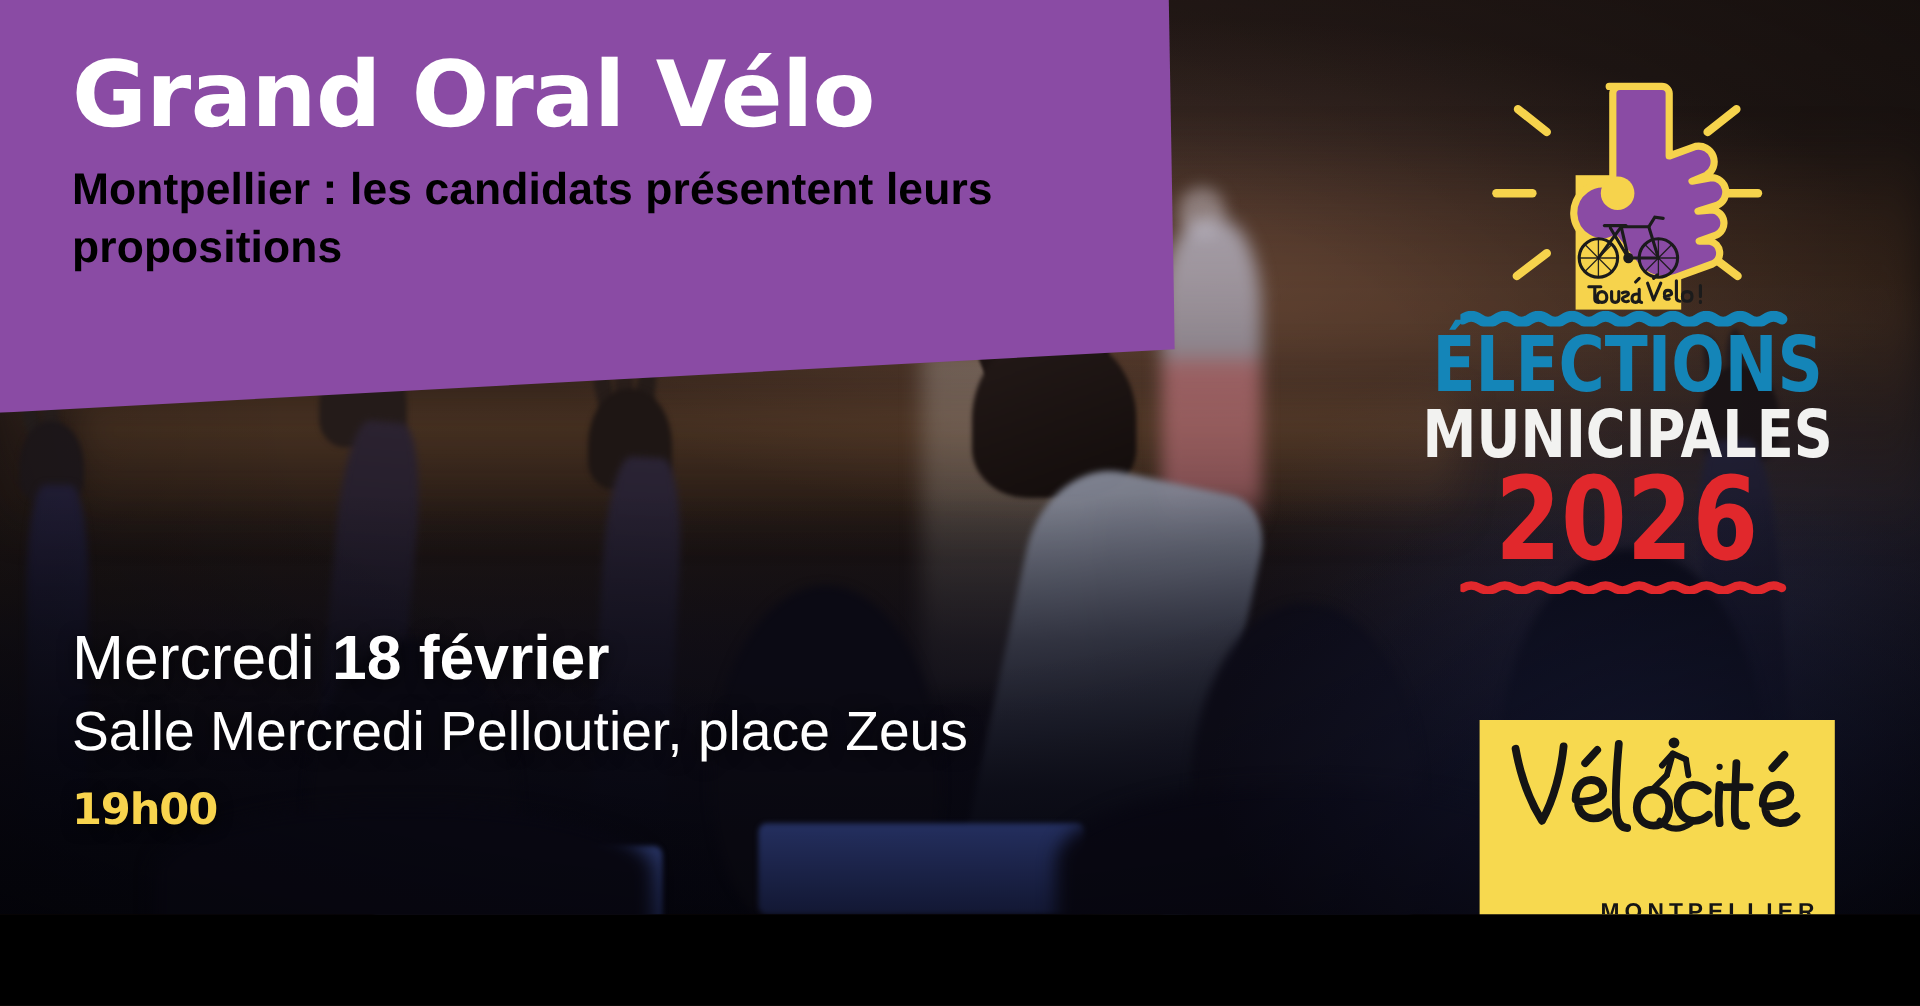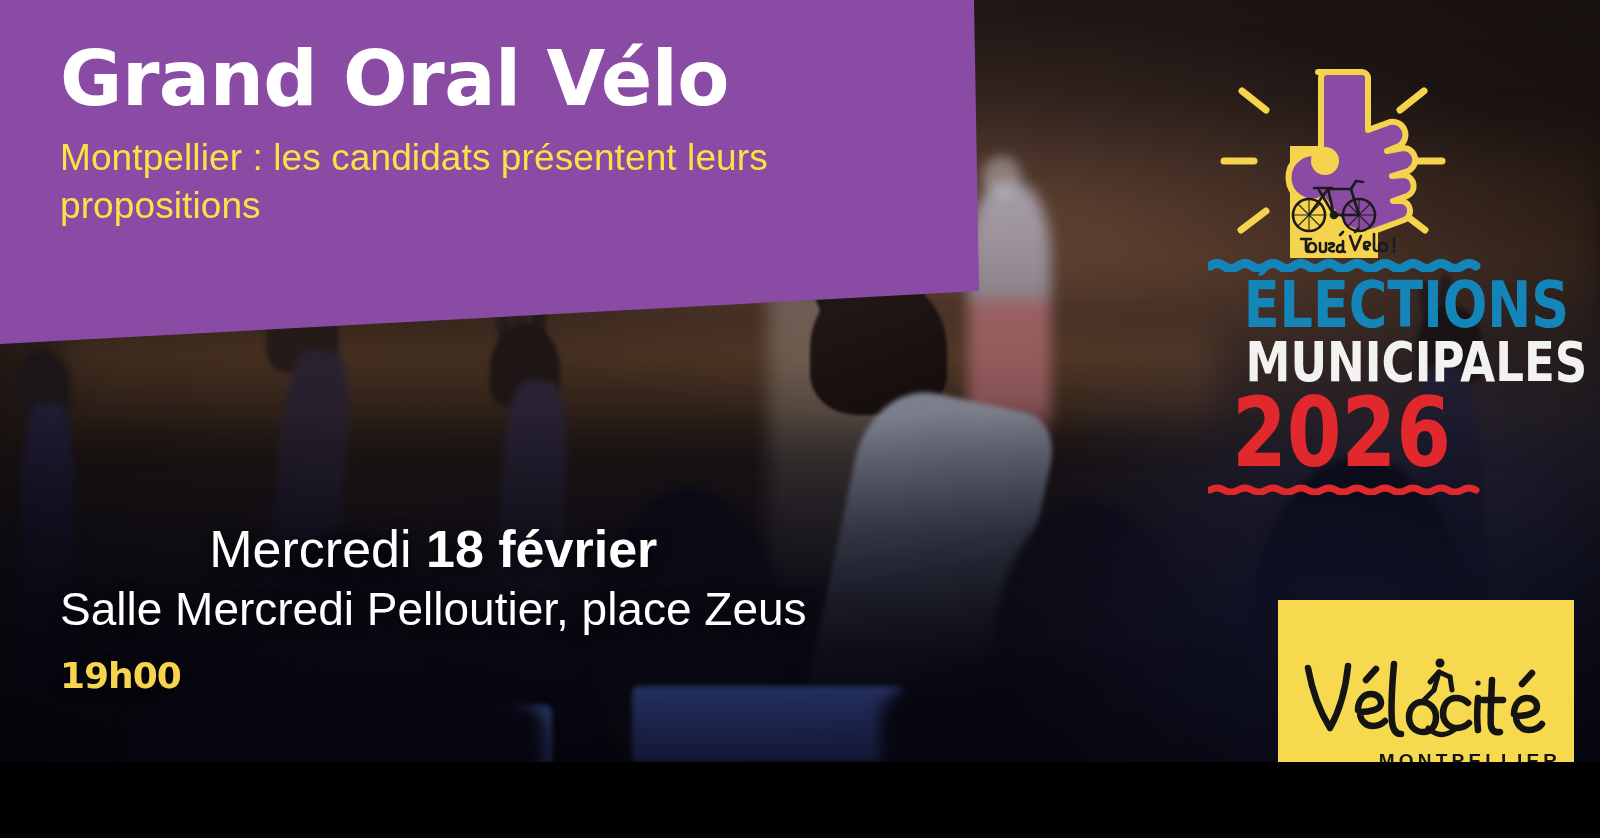--- a/index.html
+++ b/index.html
@@ -106,63 +106,62 @@
     background:#8a4ba4;
     clip-path:polygon(0 0, 974px 0, 979px 291px, 0 344px);
   }
   .title-block{position:absolute;left:60px;top:40px;width:900px;}
   .poster-title{
     margin:0;color:#ffffff;font-size:76px;line-height:1.02;
     font-weight:700;letter-spacing:-.5px;
     font-family:"DejaVu Sans","Liberation Sans",sans-serif;
   }
   .poster-subtitle{
-    margin:16px 0 0 0;color:#fde047;font-size:37px;line-height:1.32;
-    font-weight:400;letter-spacing:.1px;
+    margin:16px 0 0 0;color:#000000;font-size:37px;line-height:1.32;
+    font-weight:700;letter-spacing:.1px;
     font-family:"Liberation Sans",sans-serif;
     max-width:830px;
   }
 
   
   .details{position:absolute;left:60px;bottom:68px;z-index:6;}
   .detail-date{
     margin:0;color:#ffffff;font-size:52px;line-height:1.12;font-weight:400;
     font-family:"Liberation Sans",sans-serif;white-space:nowrap;
     text-shadow:0 2px 14px rgba(0,0,0,.75);
-    text-align:center;
   }
   .detail-date b{font-weight:700;}
   .detail-place{
     margin:6px 0 0 0;color:#ffffff;font-size:46px;line-height:1.12;font-weight:400;
     font-family:"Liberation Sans",sans-serif;white-space:nowrap;
     text-shadow:0 2px 14px rgba(0,0,0,.75);
   }
   .detail-time{
     margin:22px 0 0 0;color:#f8d44e;font-size:36px;line-height:1;font-weight:700;
     font-family:"DejaVu Sans","Liberation Sans",sans-serif;letter-spacing:-1px;
     text-shadow:0 2px 12px rgba(0,0,0,.7);
   }
 
   
   .elections-logo{position:absolute;left:1208px;top:58px;width:296px;z-index:6;
-    display:flex;flex-direction:column;align-items:flex-start;}
+    display:flex;flex-direction:column;align-items:center;}
   .ballot-art{position:relative;width:250px;height:205px;}
   .ballot-art svg{display:block;width:100%;height:100%;}
   .wave{display:block;width:278px;height:13px;margin-top:-4px;}
   .el-line{display:block;text-align:center;line-height:.92;
     font-family:"DejaVu Sans","Liberation Sans",sans-serif;font-weight:700;
     transform:scaleX(.82);transform-origin:center;white-space:nowrap;}
   .el-elections{color:#1485b8;font-size:64px;margin-top:4px;letter-spacing:0px;}
   .el-municipales{color:#f2f2f0;font-size:55px;margin-top:2px;letter-spacing:0px;}
   .el-2026{color:#e1282c;font-size:96px;margin-top:2px;letter-spacing:0px;}
 
   
-  .velocite-logo{position:absolute;left:1278px;top:600px;width:296px;height:172px;
+  .velocite-logo{position:absolute;left:1233px;top:600px;width:296px;height:172px;
     background:#f7d94f;z-index:6;display:flex;flex-direction:column;
-    align-items:center;justify-content:flex-end;}
+    align-items:center;justify-content:space-between;}
   .velocite-logo svg{display:block;width:252px;height:96px;margin-top:6px;}
   .velocite-city{font-family:"Liberation Sans",sans-serif;color:#141414;
     font-size:19px;font-weight:700;letter-spacing:4.2px;margin:4px 0 0 88px;}
 </style>
 </head>
 <body>
 
 <div class="poster">
 
   <div class="photo">

